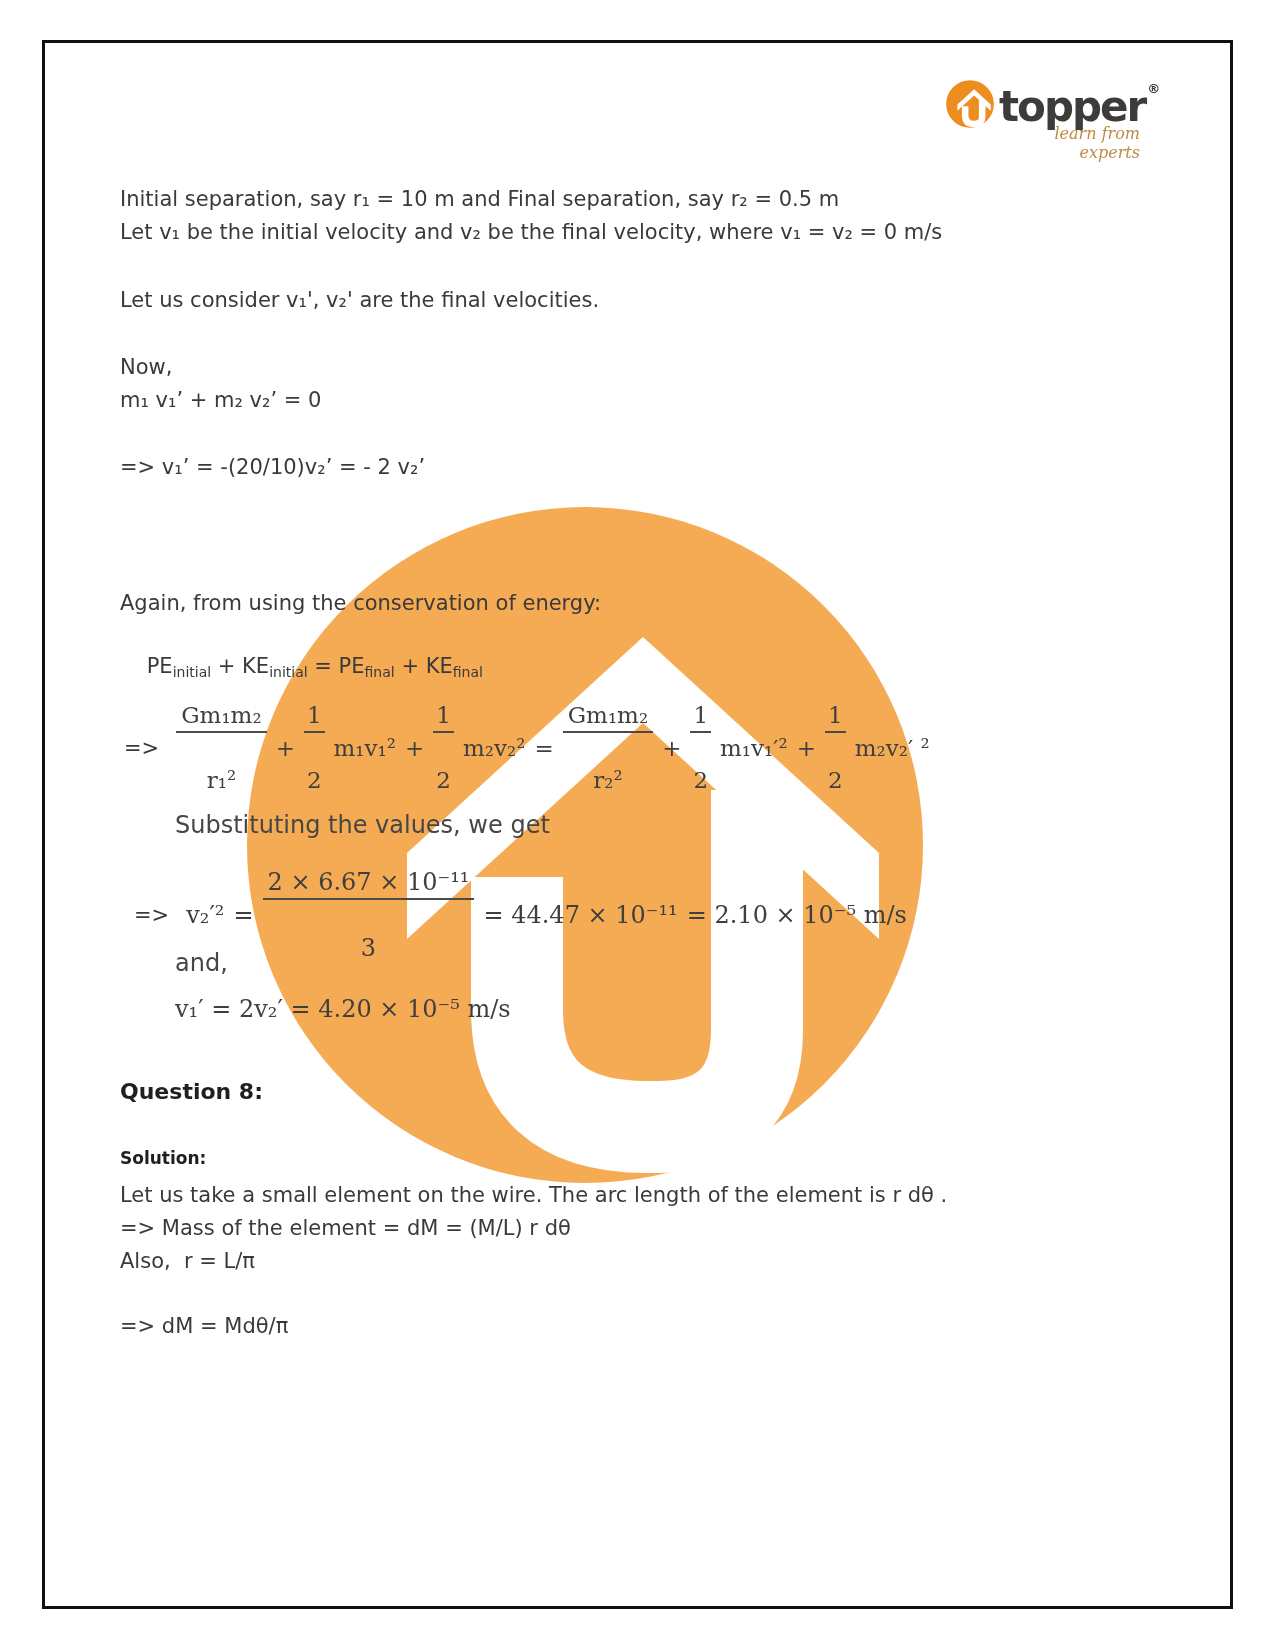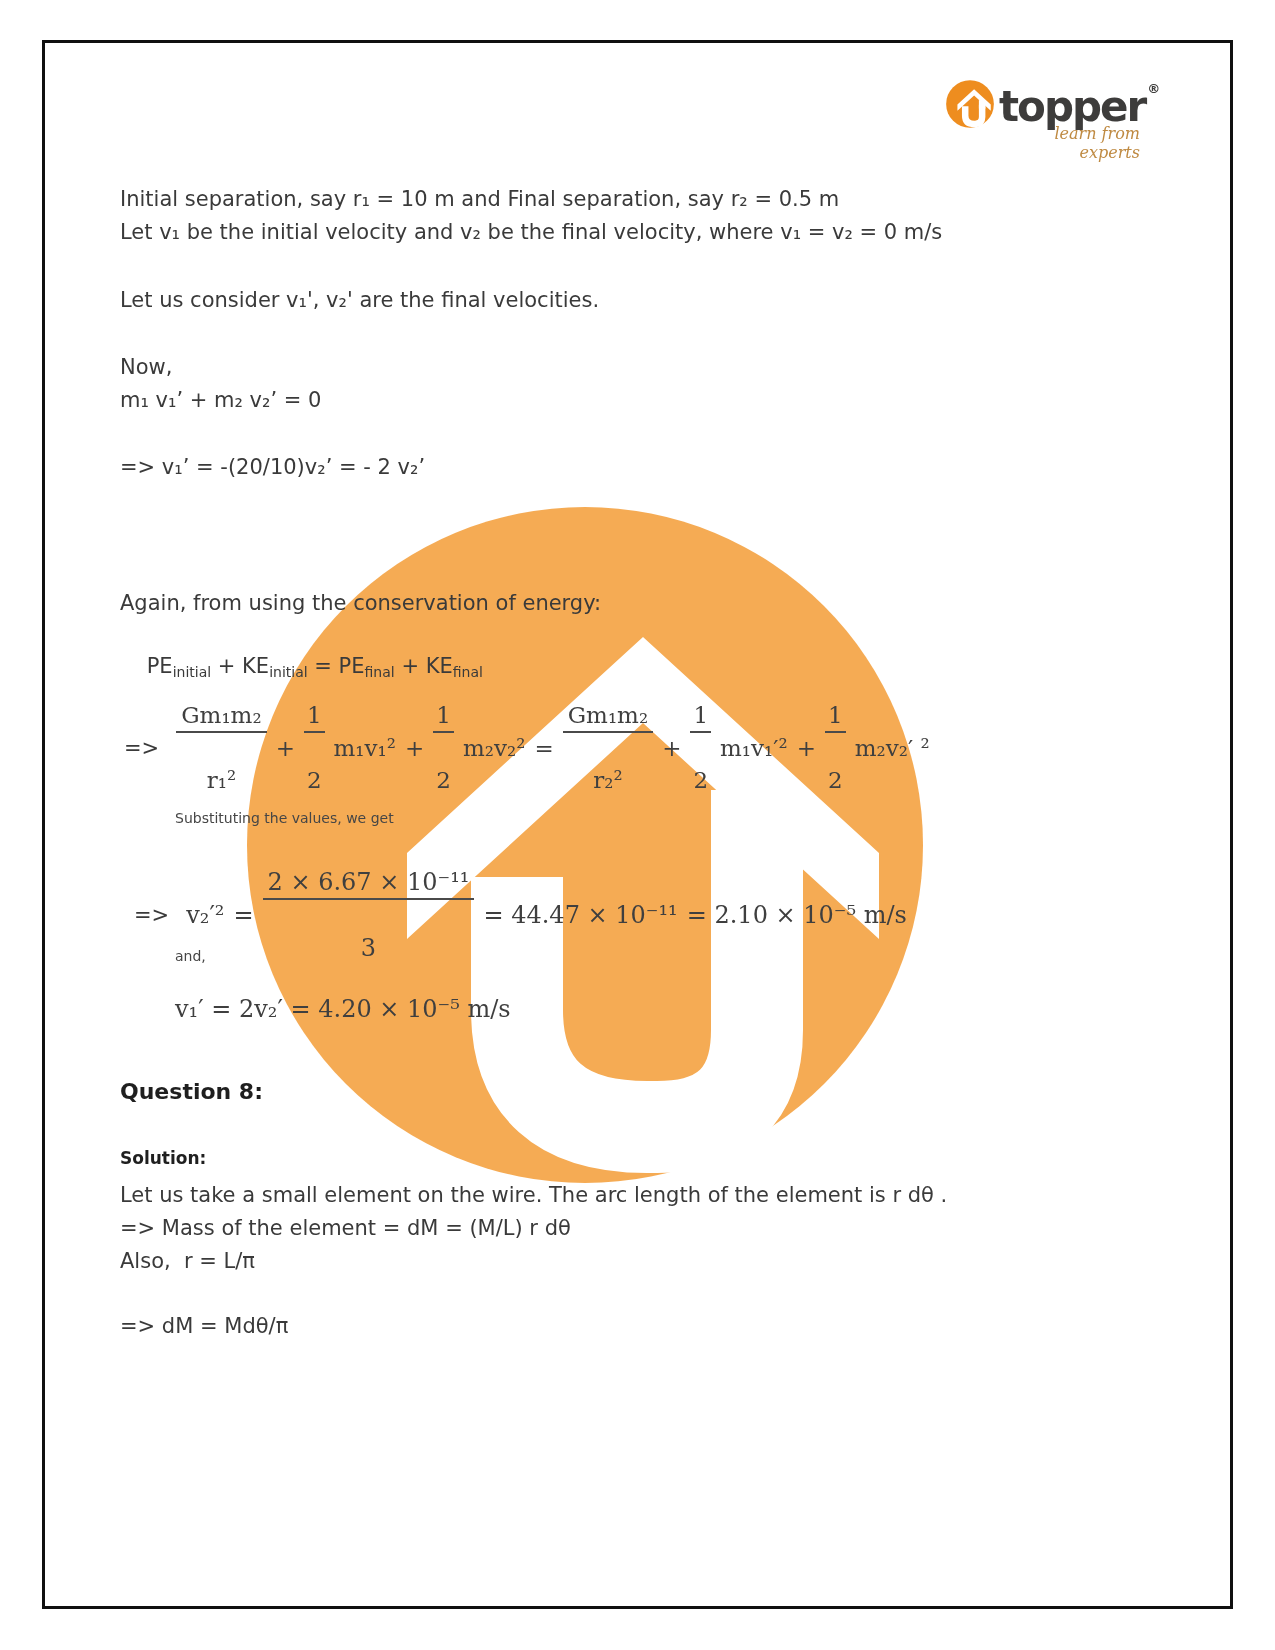--- a/index.html
+++ b/index.html
@@ -10,21 +10,21 @@
   }
   .page{position:relative;width:1275px;height:1650px;overflow:hidden;background:#fff;}
   .frame{
     position:absolute;left:42px;top:40px;width:1185px;height:1563px;
     border:3px solid #101010;z-index:2;pointer-events:none;
   }
   .watermark{position:absolute;left:245px;top:505px;width:680px;height:680px;z-index:0;}
   .abs{position:absolute;z-index:1;margin-left:12px;}
   .t{font-size:21px;line-height:1.45;color:#3a3a3a;white-space:pre;}
   .bold{font-weight:bold;color:#1f1f1f;}
-  .small-t{font-size:14px;color:#464646;}
+  .small-t{font-size:24px;color:#464646;}
   .subw{font-size:14px;vertical-align:-4px;}
   
   .logo{position:absolute;left:946px;top:80px;display:flex;align-items:flex-end;gap:5px;z-index:3;}
   .logo-mark{width:48px;height:48px;}
   .logo-word{
     font-size:42px;font-weight:bold;color:#3d3c3b;letter-spacing:-2px;line-height:1;
     font-family:"DejaVu Sans",sans-serif;display:flex;align-items:flex-start;
   }
   .reg{font-size:13px;letter-spacing:0;margin-left:2px;margin-top:-4px;}
   .tagline{

